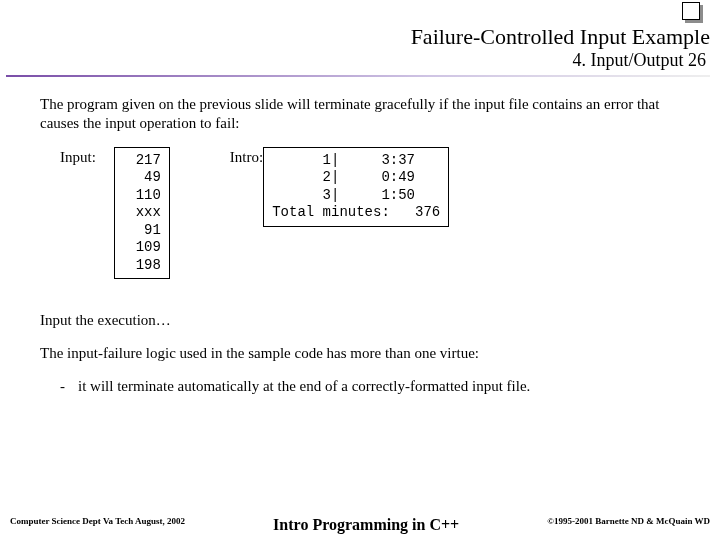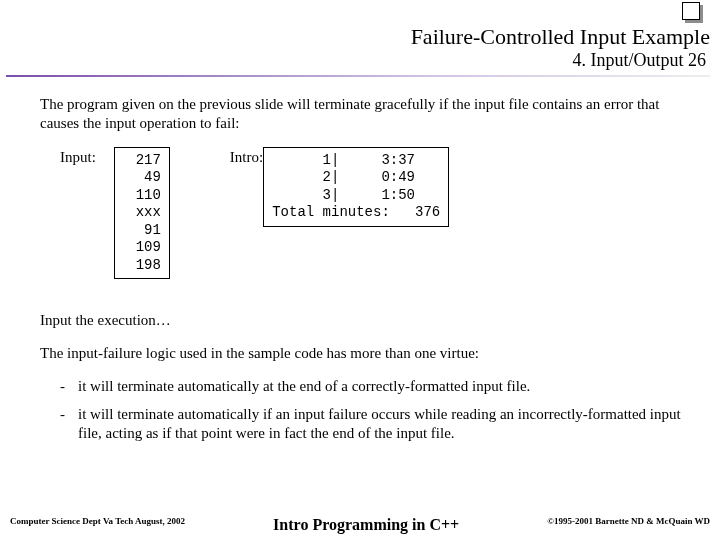--- a/index.html
+++ b/index.html
@@ -126,21 +126,20 @@
       2|     0:49
       3|     1:50
 Total minutes:   376</div>
   </div>
 
   <div class="para">Input the execution…</div>
   <div class="para">The input-failure logic used in the sample code has more than one virtue:</div>
 
   <ul class="dash">
     <li>it will terminate automatically at the end of a correctly-formatted input file.</li>
-    <li>it will terminate automatically if an input failure occurs while reading an incorrectly-formatted input file, acting as if that point were in fact the end of the input file.</li>
   </ul>
 
 </div>
 
 <div class="footer">
   <div>Computer Science Dept Va Tech  August, 2002</div>
   <div class="center">Intro Programming in C++</div>
   <div>©1995-2001  Barnette ND &amp; McQuain WD</div>
 </div>
 

